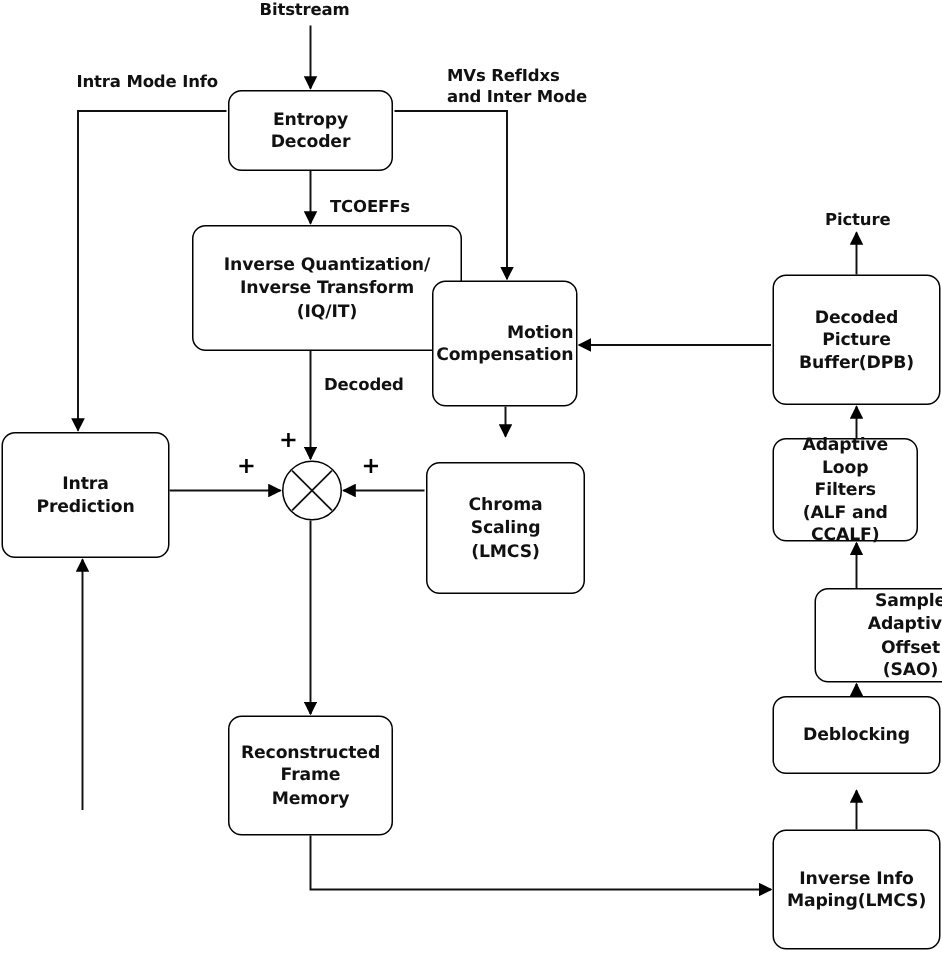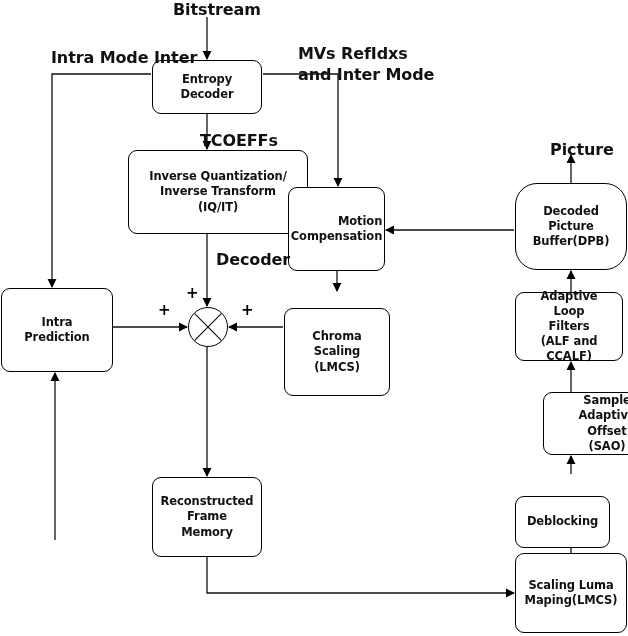--- a/index.html
+++ b/index.html
@@ -36,21 +36,21 @@
     font-size: 11.5px;
     font-weight: bold;
     color: #111111;
     line-height: 1.32;
     letter-spacing: -0.1px;
     padding: 2px 20px;
   }
   .node .lbl { white-space: pre-line; }
   .wlabel {
     position: absolute;
-    font-size: 16px;
+    font-size: 11px;
     font-weight: bold;
     color: #111111;
     white-space: pre-line;
     line-height: 1.3;
     letter-spacing: -0.1px;
   }
   .plus {
     position: absolute;
     font-size: 15px;
     font-weight: bold;
@@ -136,58 +136,58 @@
 
   <div class="node" style="left:152px; top:477px; width:110px; height:80px;">
     <span class="lbl">Reconstructed
 Frame Memory</span>
   </div>
 
   <div class="node" style="left:1px; top:288px; width:112px; height:84px;">
     <span class="lbl">Intra Prediction</span>
   </div>
 
-  <div class="node" style="left:515px; top:183px; width:112px; height:87px;border-radius:22px;">
+  <div class="node" style="left:515px; top:183px; width:112px; height:87px;">
     <span class="lbl">Decoded Picture
 Buffer(DPB)</span>
   </div>
 
-  <div class="node" style="left:515px; top:292px; width:108px; height:69px;">
+  <div class="node" style="left:515px; top:292px; width:97px; height:69px;">
     <span class="lbl">Adaptive Loop
 Filters
 (ALF and CCALF)</span>
   </div>
 
   <div class="node" style="left:515px; top:392px; width:128px; height:63px;margin-left:28px;">
     <span class="lbl">Sample Adaptive
 Offset
 (SAO)</span>
   </div>
 
-  <div class="node" style="left:515px; top:496px; width:95px; height:52px;">
+  <div class="node" style="left:515px; top:464px; width:112px; height:52px;">
     <span class="lbl">Deblocking</span>
   </div>
 
   <div class="node" style="left:515px; top:553px; width:112px; height:80px;">
-    <span class="lbl">Scaling Luma
+    <span class="lbl">Inverse Info
 Maping(LMCS)</span>
   </div>
 
   <div class="sumcircle" style="left:188px; top:307px; width:40px; height:40px;">
     <svg width="38" height="38" viewBox="0 0 40 40">
       <line x1="6" y1="6" x2="34" y2="34" stroke="#111111" stroke-width="1.2"></line>
       <line x1="34" y1="6" x2="6" y2="34" stroke="#111111" stroke-width="1.2"></line>
     </svg>
   </div>
 
   <span class="plus" style="left:186px; top:286px;">+</span>
   <span class="plus" style="left:158px; top:303px;">+</span>
   <span class="plus" style="left:241px; top:303px;">+</span>
 
   <span class="wlabel" style="left:173px; top:0px;">Bitstream</span>
-  <span class="wlabel" style="left:51px; top:48px;">Intra Mode Inter</span>
+  <span class="wlabel" style="left:51px; top:48px;">Intra Mode Info</span>
   <span class="wlabel" style="left:270px; top:44px;margin-left:28px;">MVs RefIdxs
 and Inter Mode</span>
-  <span class="wlabel" style="left:200px; top:131px;">TCOEFFs</span>
-  <span class="wlabel" style="left:216px; top:250px;">Decoder</span>
+  <span class="wlabel" style="left:220px; top:131px;">TCOEFFs</span>
+  <span class="wlabel" style="left:216px; top:250px;">Decoded</span>
   <span class="wlabel" style="left:550px; top:140px;">Picture</span>
 
 </div>
 
 </body></html>

